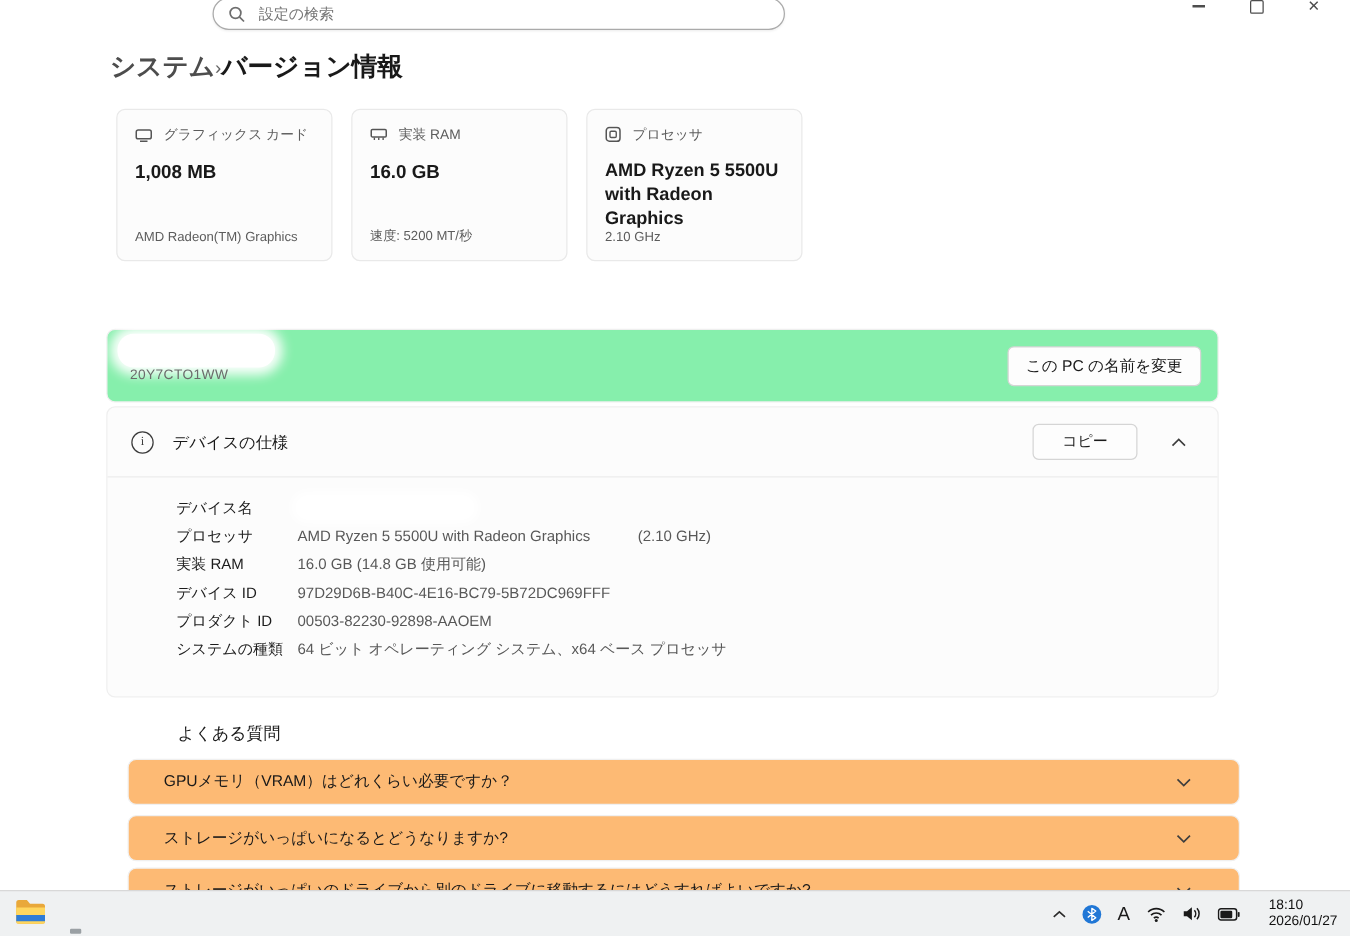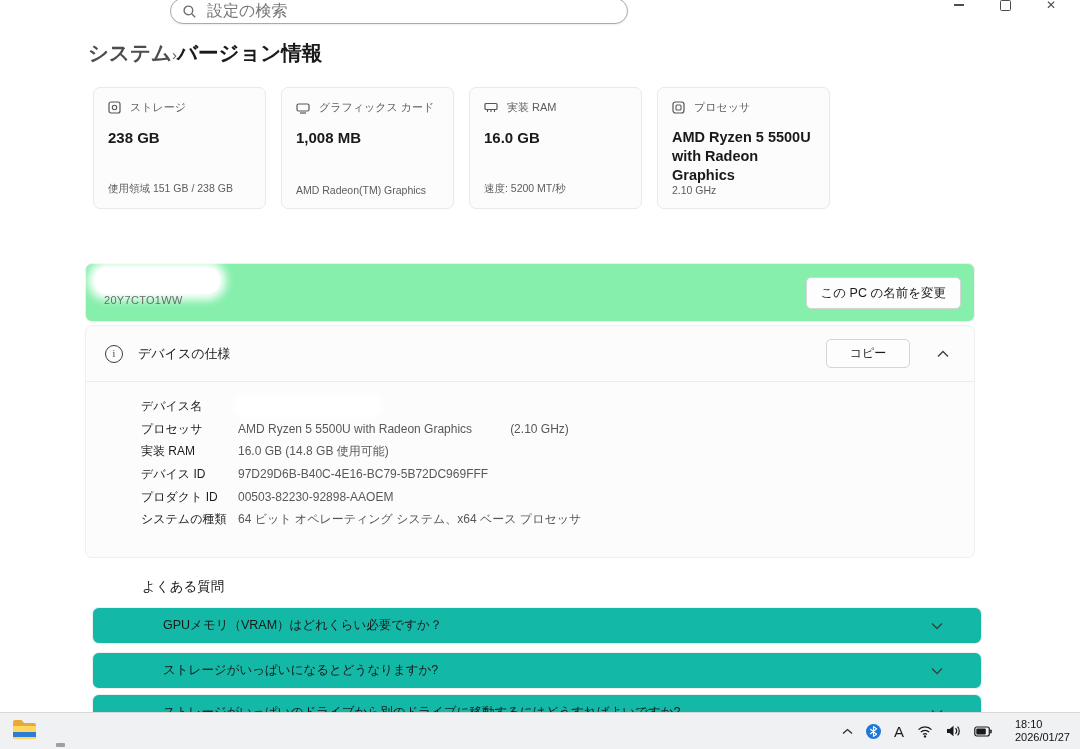--- a/index.html
+++ b/index.html
@@ -12,21 +12,21 @@
   
   .search-box{
     position:absolute;left:170px;top:-2px;width:458px;height:26px;
     box-sizing:border-box;background:#fff;border:1px solid #aaaaaa;
     border-radius:14px;display:flex;align-items:center;padding:0 12px;
     box-shadow:0 1px 2px rgba(0,0,0,.07);
   }
   .search-box svg{flex-shrink:0;margin-right:9px;}
   .search-box input{
     border:none;outline:none;background:transparent;flex:1;
-    font-size:16px;color:#333;font-family:inherit;
+    font-size:12px;color:#333;font-family:inherit;
   }
   .search-box input::placeholder{color:#757575;}
   
   .win-controls{position:absolute;top:-6px;right:6px;display:flex;}
   .wc{width:46px;height:22px;display:flex;align-items:center;justify-content:center;}
   .wc-min{width:10px;height:1.4px;background:#4d4d4d;}
   .wc-max{width:9px;height:9px;border:1.2px solid #4d4d4d;border-radius:1.5px;}
   .wc-close{font-size:12px;color:#4d4d4d;line-height:1;}
   
   .breadcrumb{position:absolute;left:88px;top:39px;display:flex;align-items:center;font-size:20.5px;}
@@ -81,23 +81,23 @@
   .spec-label{width:97px;flex-shrink:0;color:#1c1c1c;}
   .spec-value{color:#585858;}
   .spec-extra{margin-left:38px;color:#585858;}
   .value-blob{
     width:140px;height:16px;background:#ffffff;border-radius:8px;
     box-shadow:0 0 8px 5px rgba(255,255,255,.96);
   }
   
   .faq-title{position:absolute;left:142px;top:578px;font-size:13.5px;color:#191919;font-weight:500;}
   .faq-q{
-    position:absolute;left:92px;width:890px;height:37px;box-sizing:border-box;
-    background:#14b8a6;border:1px solid #f0f0f0;border-radius:7px;
-    display:flex;align-items:center;padding:0 38px 0 70px;
+    position:absolute;left:102px;width:890px;height:37px;box-sizing:border-box;
+    background:#fdba74;border:1px solid #f0f0f0;border-radius:7px;
+    display:flex;align-items:center;padding:0 38px 0 28px;
     font-size:12.5px;color:#191919;
   }
   .faq-q1{top:607px;}
   .faq-q2{top:652px;}
   .faq-q3{top:694px;}
   .faq-chev{margin-left:auto;display:flex;}
   
   .taskbar{
     position:absolute;left:0;top:712px;width:1080px;height:37px;box-sizing:border-box;
     background:#eff1f2;border-top:1px solid #d8d8d8;z-index:5;
@@ -134,33 +134,20 @@
 </div>
 
 <div class="breadcrumb">
   <span class="bc-parent">システム</span>
   <span class="bc-sep">›</span>
   <span class="bc-current">バージョン情報</span>
 </div>
 
 <div class="cards">
 
-  <div class="card">
-    <div class="card-head">
-      <span class="cicon">
-        <svg width="13" height="13" viewBox="0 0 13 13">
-            <rect x="1" y="1" width="11" height="11" rx="2" fill="none" stroke="#555" stroke-width="1.2"></rect>
-            <circle cx="6.5" cy="6.5" r="2.2" fill="none" stroke="#555" stroke-width="1.1"></circle>
-          </svg>
-      </span>
-      <span>ストレージ</span>
-    </div>
-    <div class="card-value">238 GB</div>
-    <div class="card-sub">使用領域 151 GB / 238 GB</div>
-  </div>
 
   <div class="card">
     <div class="card-head">
       <span class="cicon">
         <svg width="14" height="12" viewBox="0 0 14 12">
             <rect x="1" y="2" width="12" height="7" rx="1.5" fill="none" stroke="#555" stroke-width="1.2"></rect>
             <line x1="4" y1="11" x2="10" y2="11" stroke="#555" stroke-width="1.2"></line>
           </svg>
       </span>
       <span>グラフィックス カード</span>

